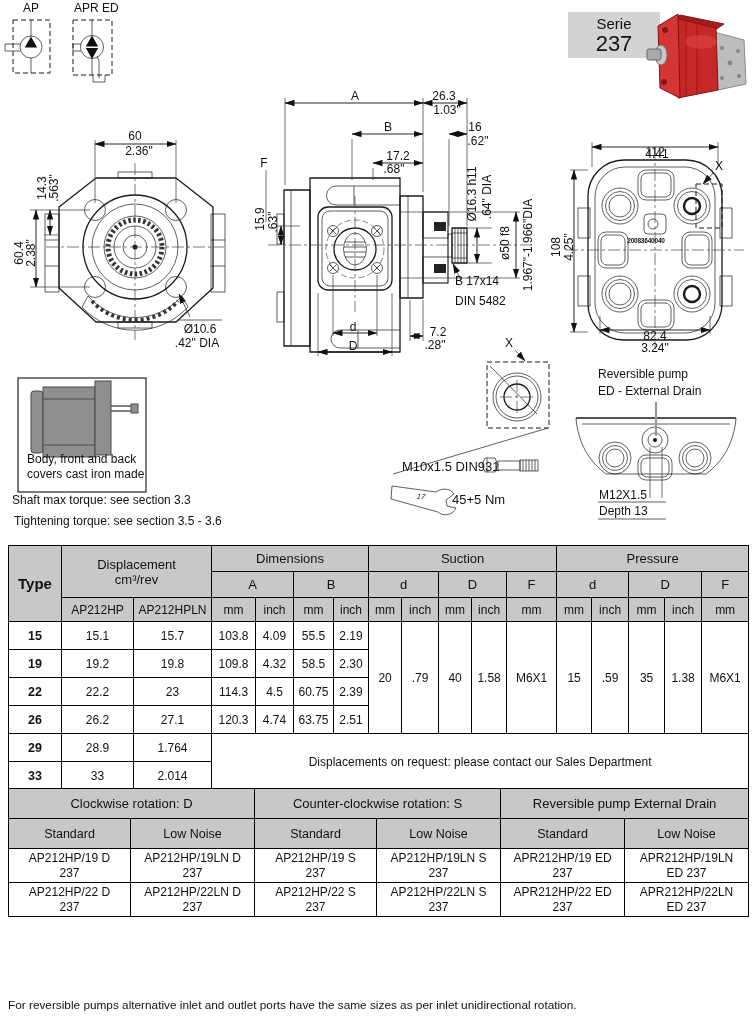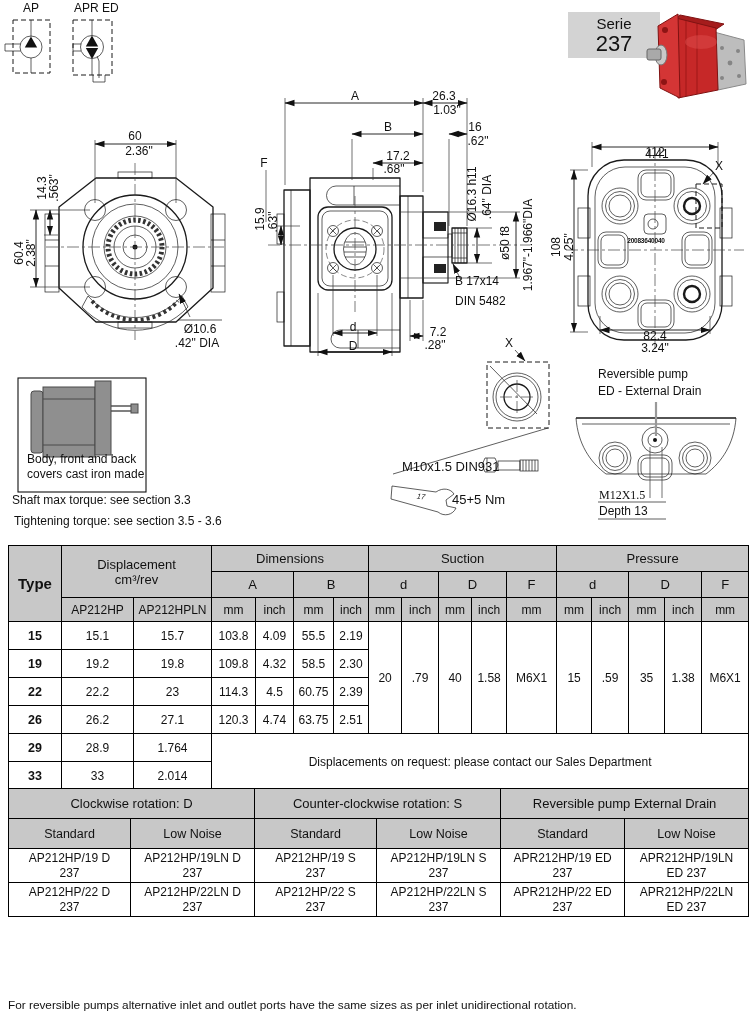--- a/index.html
+++ b/index.html
@@ -390,21 +390,21 @@
   <span class="lbl c" style="left:655px;top:348px;">3.24"</span>
   <span class="lbl c serial" style="left:646px;top:241px;">20083640040</span>
 
   <span class="lbl c" style="left:509px;top:343px;">X</span>
   <span class="lbl s13" style="left:402px;top:460px;">M10x1.5 DIN931</span>
   <span class="lbl c wr17" style="left:421px;top:497px;">17</span>
   <span class="lbl s13" style="left:452px;top:493px;">45+5 Nm</span>
 
   <span class="lbl blk s14" style="left:598px;top:366px;line-height:16.5px;">Reversible pump
 ED - External Drain</span>
-  <span class="lbl" style="left:599px;top:489px;font-family:Liberation Serif, serif;">M12X1.5</span>
+  <span class="lbl" style="left:599px;top:489px;">M12X1.5</span>
   <span class="lbl" style="left:599px;top:505px;">Depth 13</span>
 
   <span class="lbl blk" style="left:27px;top:452px;line-height:14.5px;">Body, front and back
 covers cast iron made</span>
   <span class="lbl" style="left:12px;top:494px;">Shaft max torque: see section 3.3</span>
   <span class="lbl" style="left:14px;top:515px;">Tightening torque: see section 3.5 - 3.6</span>
 
   <table id="spec">
     <colgroup>
       <col style="width:53px">

